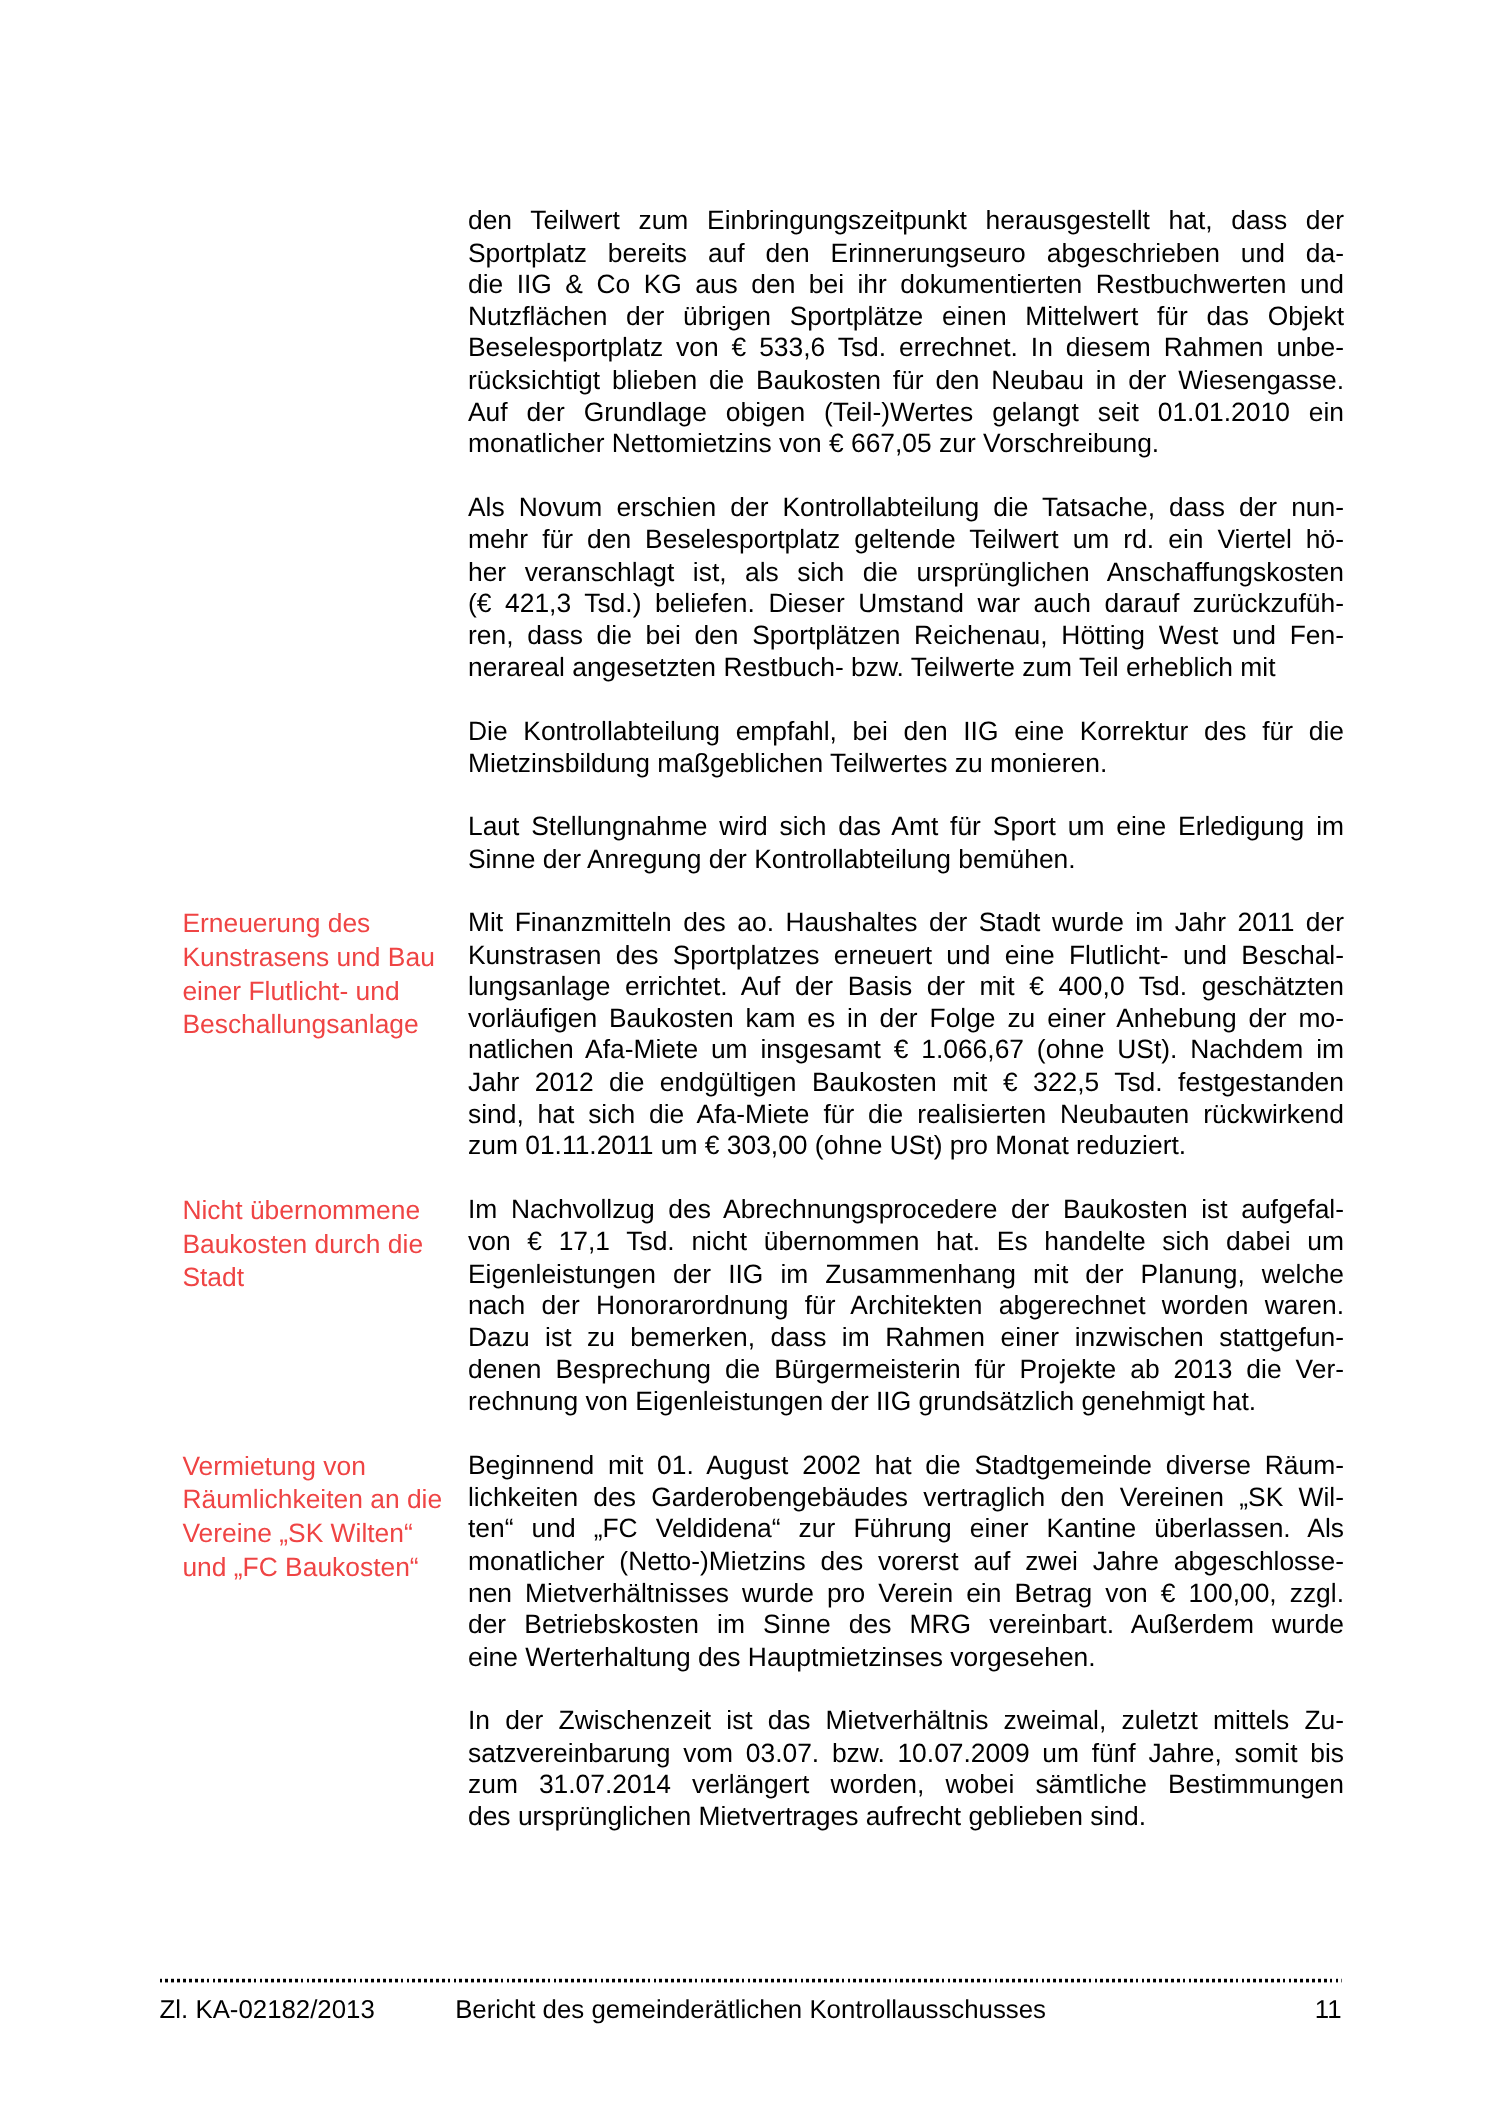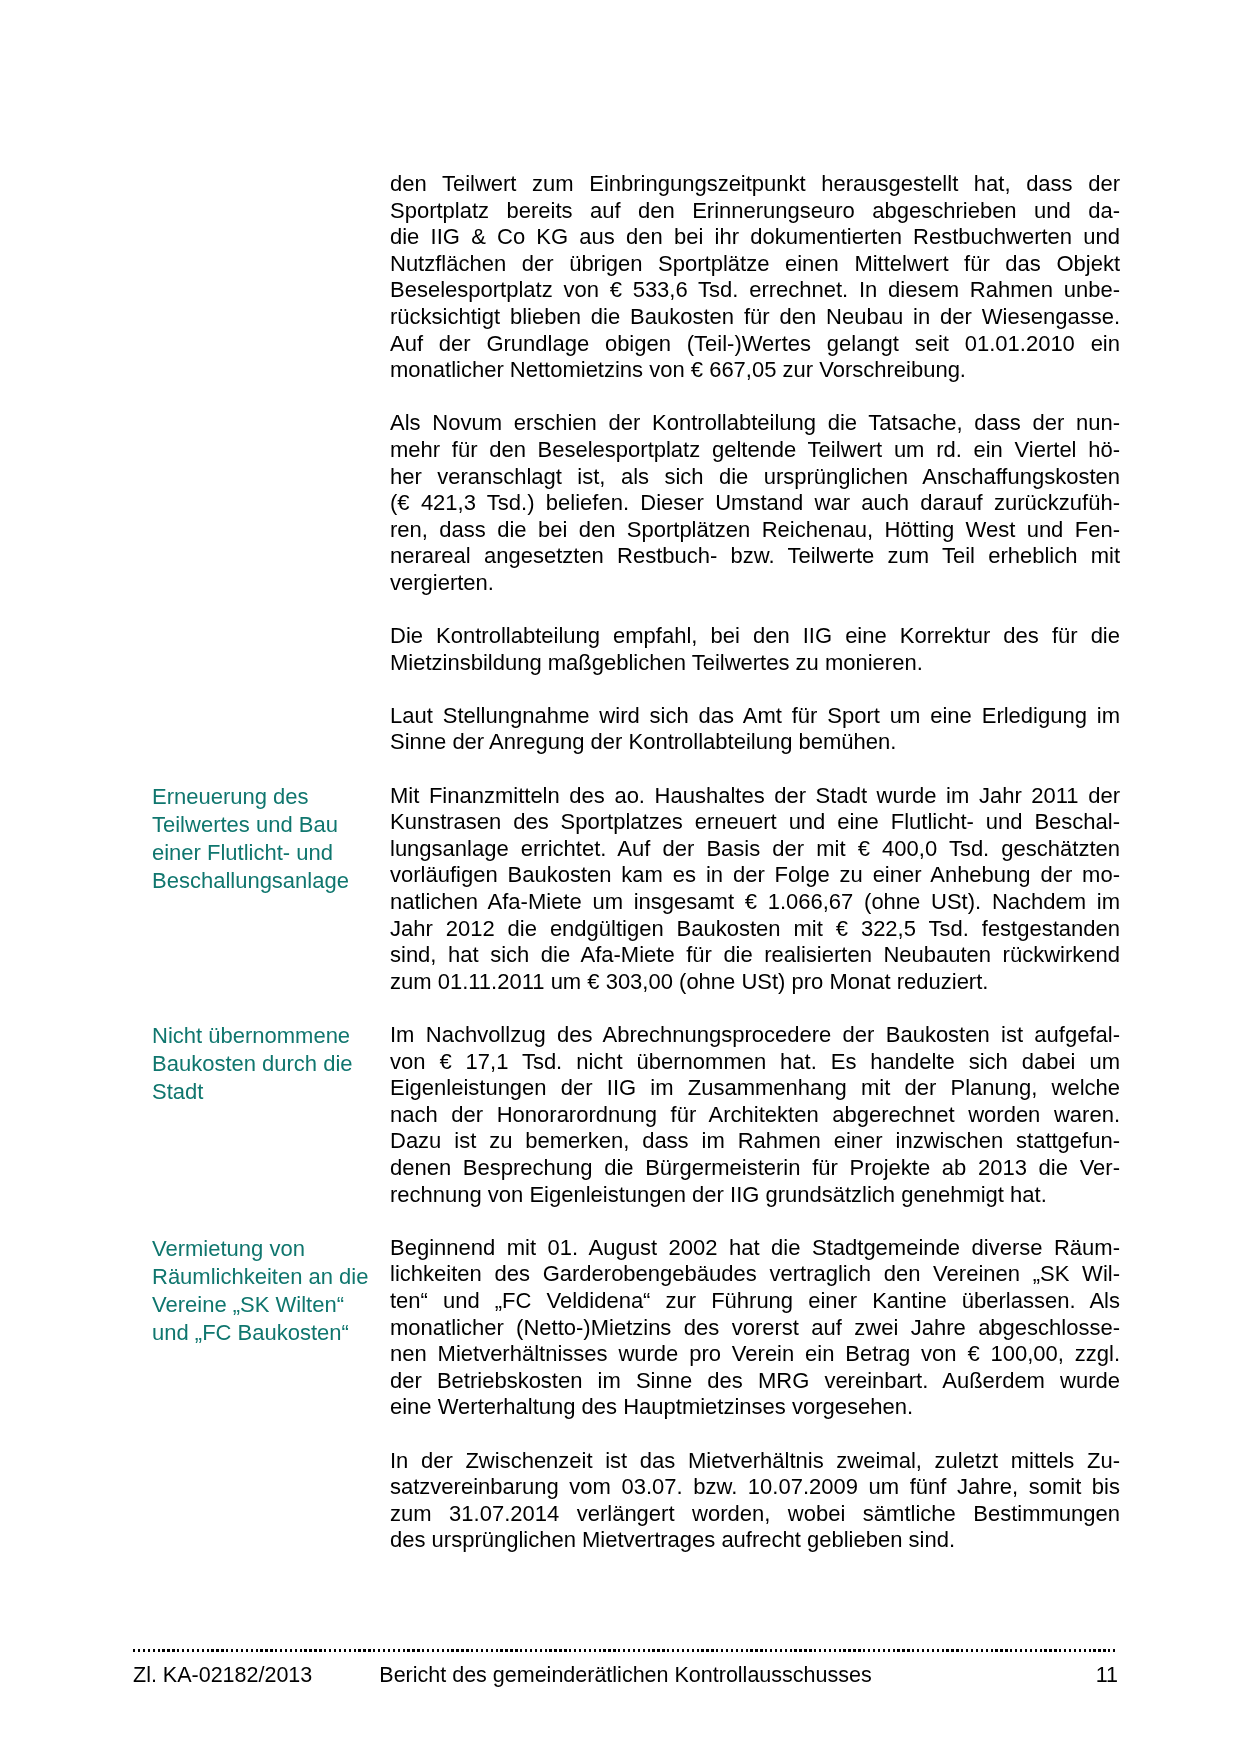--- a/index.html
+++ b/index.html
@@ -21,21 +21,21 @@
   .row {
     display: flex;
     align-items: flex-start;
     margin-bottom: 26.6px;
     margin-top: 24px;
   }
   .row:last-child { margin-bottom: 0; }
   .note {
     flex: 0 0 238px;
     width: 238px;
-    color: #0f766e;
+    color: #ef4444;
     font-size: 22px;
     line-height: 28px;
     padding-top: 0px;
   }
   .note .line { white-space: nowrap; text-align: left; }
   .para {
     flex: 1 1 auto;
     width: 730px;
     font-size: 22px;
     line-height: 26.6px;
@@ -92,21 +92,20 @@
 
     <section class="row">
       <aside class="note"></aside>
       <div class="para">
           <div class="line">Als Novum erschien der Kontrollabteilung die Tatsache, dass der nun-</div>
           <div class="line">mehr für den Beselesportplatz geltende Teilwert um rd. ein Viertel hö-</div>
           <div class="line">her veranschlagt ist, als sich die ursprünglichen Anschaffungskosten</div>
           <div class="line">(€ 421,3 Tsd.) beliefen. Dieser Umstand war auch darauf zurückzufüh-</div>
           <div class="line">ren, dass die bei den Sportplätzen Reichenau, Hötting West und Fen-</div>
           <div class="line">nerareal angesetzten Restbuch- bzw. Teilwerte zum Teil erheblich mit</div>
-          <div class="line">vergierten.</div>
         </div>
     </section>
 
     <section class="row">
       <aside class="note"></aside>
       <div class="para">
           <div class="line">Die Kontrollabteilung empfahl, bei den IIG eine Korrektur des für die</div>
           <div class="line">Mietzinsbildung maßgeblichen Teilwertes zu monieren.</div>
         </div>
     </section>
@@ -115,21 +114,21 @@
       <aside class="note"></aside>
       <div class="para">
           <div class="line">Laut Stellungnahme wird sich das Amt für Sport um eine Erledigung im</div>
           <div class="line">Sinne der Anregung der Kontrollabteilung bemühen.</div>
         </div>
     </section>
 
     <section class="row">
       <aside class="note">
           <div class="line">Erneuerung des</div>
-          <div class="line">Teilwertes und Bau</div>
+          <div class="line">Kunstrasens und Bau</div>
           <div class="line">einer Flutlicht- und</div>
           <div class="line">Beschallungsanlage</div>
         </aside>
       <div class="para">
           <div class="line">Mit Finanzmitteln des ao. Haushaltes der Stadt wurde im Jahr 2011 der</div>
           <div class="line">Kunstrasen des Sportplatzes erneuert und eine Flutlicht- und Beschal-</div>
           <div class="line">lungsanlage errichtet. Auf der Basis der mit € 400,0 Tsd. geschätzten</div>
           <div class="line">vorläufigen Baukosten kam es in der Folge zu einer Anhebung der mo-</div>
           <div class="line">natlichen Afa-Miete um insgesamt € 1.066,67 (ohne USt). Nachdem im</div>
           <div class="line">Jahr 2012 die endgültigen Baukosten mit € 322,5 Tsd. festgestanden</div>

